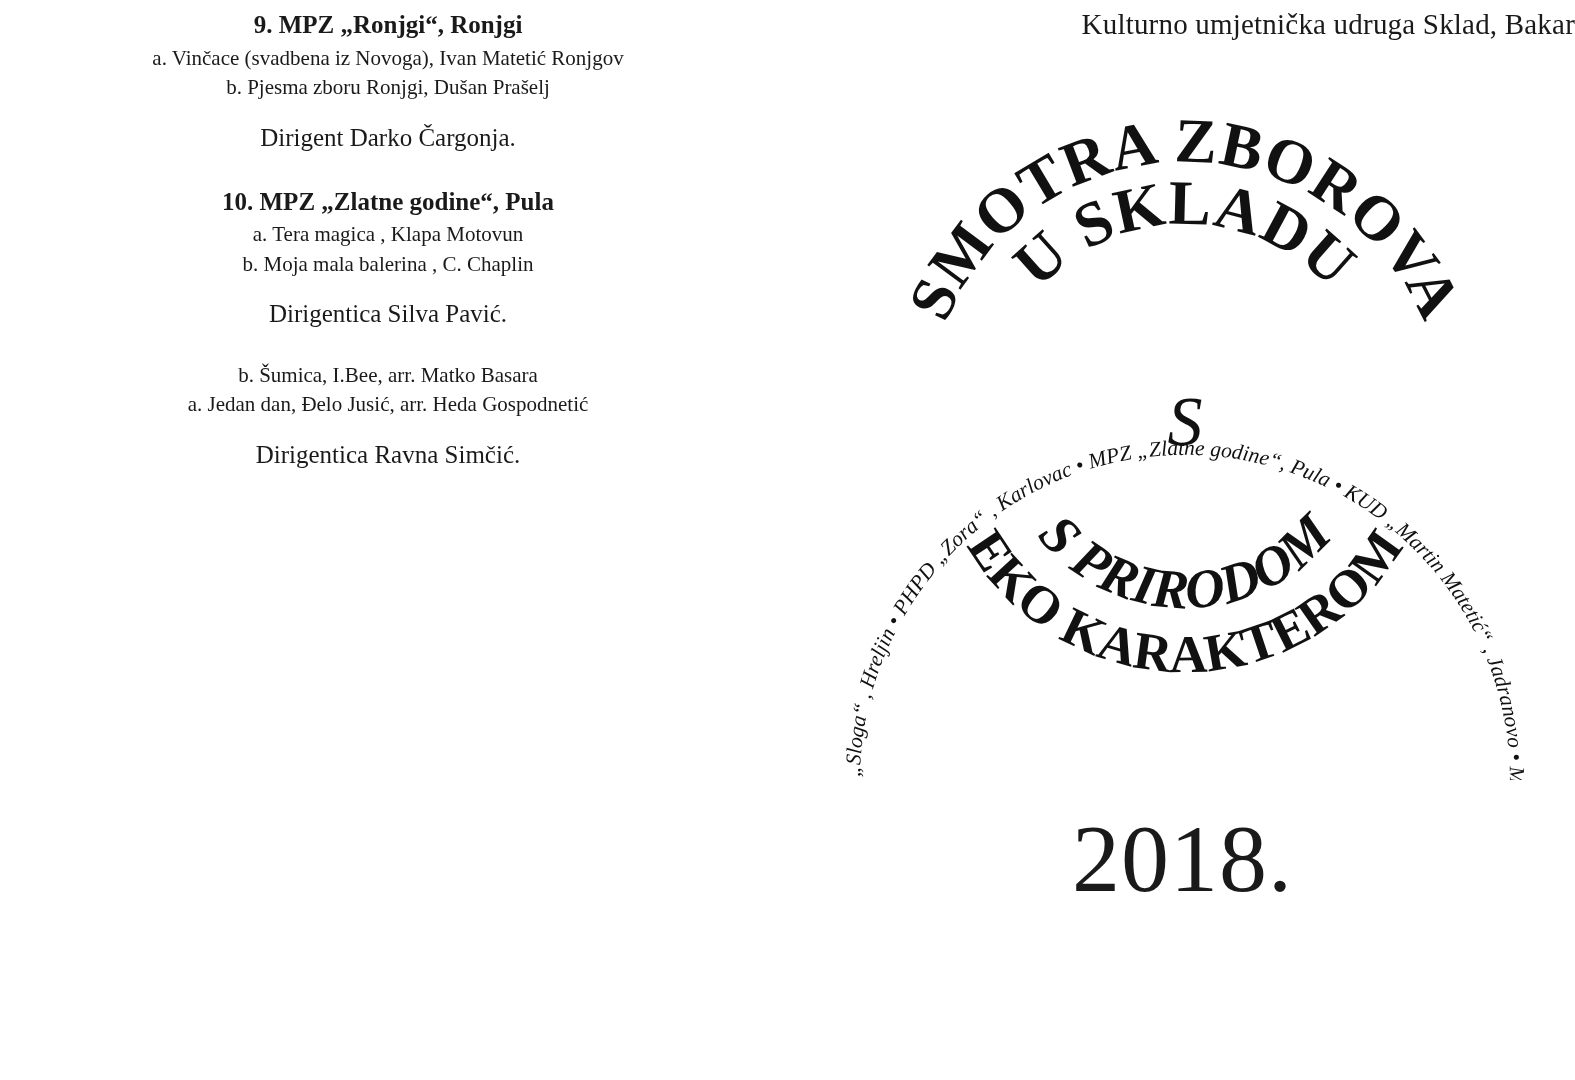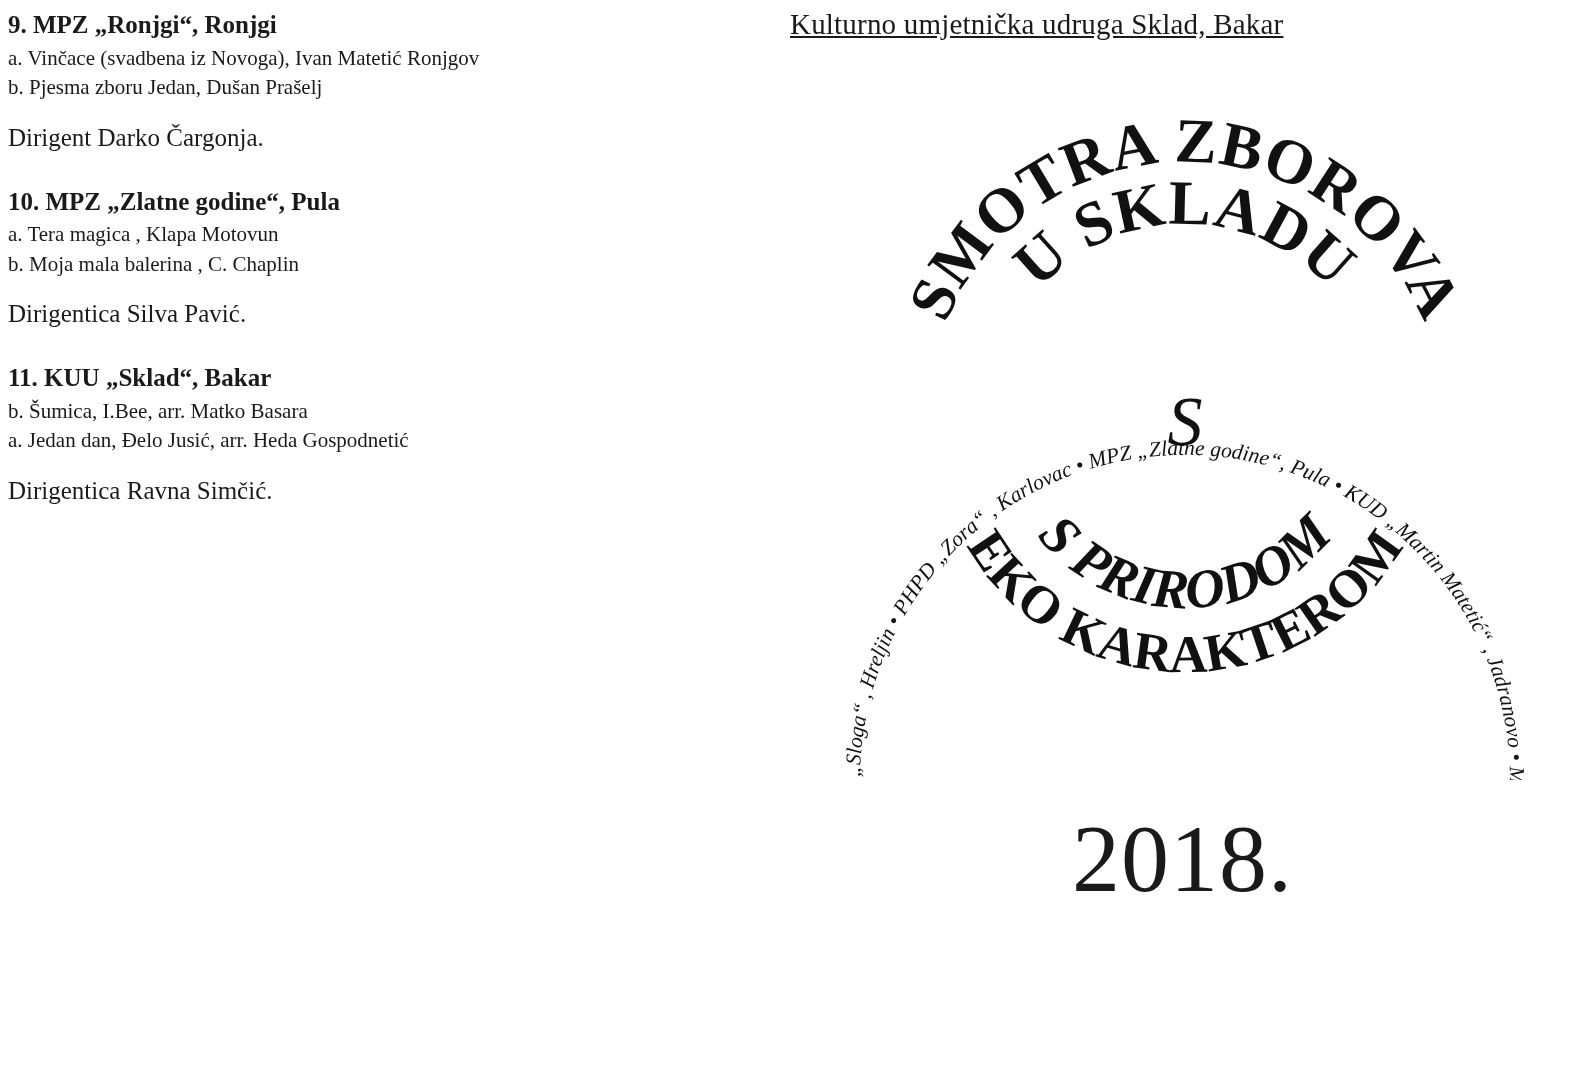--- a/index.html
+++ b/index.html
@@ -15,20 +15,21 @@
     font-family: "Liberation Serif", serif;
     color: #1a1a1a;
   }
 
   
   #program-panel {
     position: absolute;
     left: 8px;
     top: 8px;
     width: 760px;
+    text-align: center;
   }
   .program-entry {
     margin-bottom: 30px;
   }
   .entry-title {
     font-weight: bold;
     font-size: 25px;
     line-height: 1.35;
     margin-bottom: 2px;
   }
@@ -48,25 +49,24 @@
     left: 790px;
     top: 0;
     width: 785px;
     height: 1080px;
   }
   #organizer-title {
     position: absolute;
     top: 8px;
     left: 0;
     width: 785px;
-    text-align: left;
+    text-align: right;
     font-size: 29px;
     letter-spacing: 0.2px;
     white-space: nowrap;
-    text-decoration: underline;
   }
 
   
   #emblem {
     position: absolute;
     top: 60px;
     left: 35px;
     width: 720px;
     height: 720px;
   }
@@ -115,33 +115,32 @@
   }
 </style>
 </head>
 <body>
 
 <div id="program-panel">
 
   <div class="program-entry">
     <div class="entry-title">9. MPZ „Ronjgi“, Ronjgi</div>
     <div class="entry-piece">a. Vinčace (svadbena iz Novoga), Ivan Matetić Ronjgov</div>
-    <div class="entry-piece">b. Pjesma zboru Jedan, Dušan Prašelj</div>
+    <div class="entry-piece">b. Pjesma zboru Ronjgi, Dušan Prašelj</div>
     <div class="entry-conductor">Dirigent Darko Čargonja.</div>
   </div>
 
   <div class="program-entry">
     <div class="entry-title">10. MPZ „Zlatne godine“, Pula</div>
     <div class="entry-piece">a. Tera magica , Klapa Motovun</div>
     <div class="entry-piece">b. Moja mala balerina , C. Chaplin</div>
     <div class="entry-conductor">Dirigentica Silva Pavić.</div>
   </div>
 
   <div class="program-entry">
-    <div class="entry-title">11. KUU „Sklad“, Bakar</div>
     <div class="entry-piece">b. Šumica, I.Bee, arr. Matko Basara</div>
     <div class="entry-piece">a. Jedan dan, Đelo Jusić, arr. Heda Gospodnetić</div>
     <div class="entry-conductor">Dirigentica  Ravna Simčić.</div>
   </div>
 
 </div>
 
 <div id="right-panel">
 
   <div id="organizer-title">Kulturno umjetnička udruga Sklad, Bakar</div>

